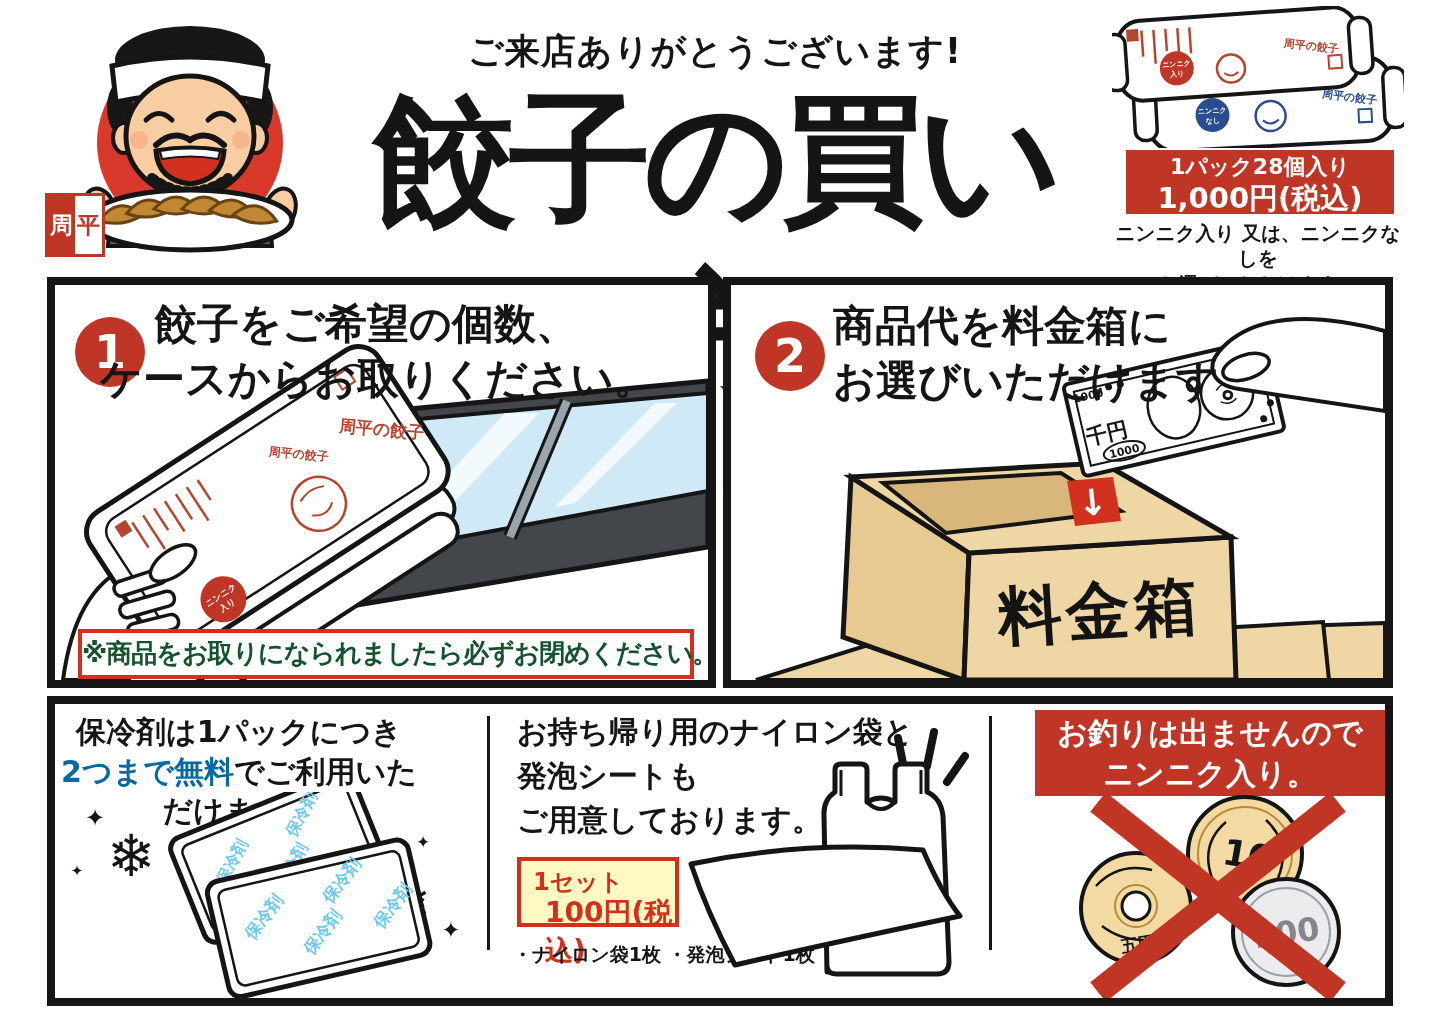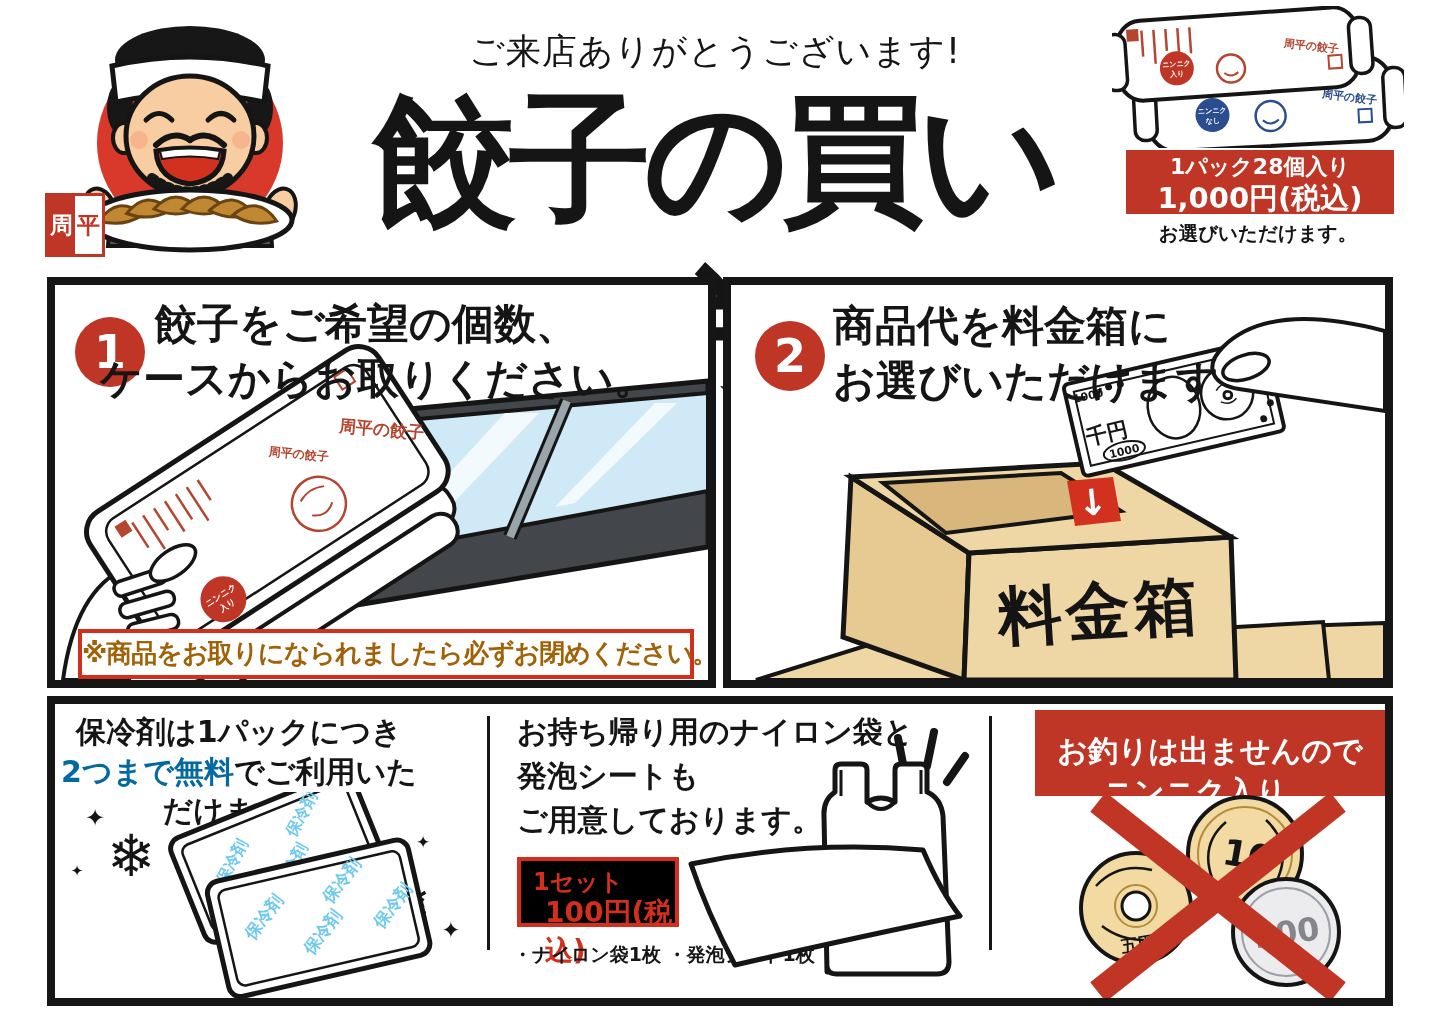--- a/index.html
+++ b/index.html
@@ -3,24 +3,24 @@
 <meta charset="utf-8">
 <style>
   html,body{margin:0;padding:0;background:#fff}
   .stage{position:relative;width:1440px;height:1018px;background:#fff;overflow:hidden;
          font-family:"DejaVu Sans",sans-serif;color:#151515}
   .abs{position:absolute}
   .panel{position:absolute;background:#fff;border:8px solid #161616;box-sizing:border-box;overflow:hidden}
   .numcircle{position:absolute;width:70px;height:70px;border-radius:50%;background:#bf3626;color:#fff;
              display:flex;align-items:center;justify-content:center;font-size:46px;font-weight:700}
   .heading{font-weight:700;font-size:42px;line-height:1.3;letter-spacing:0;white-space:nowrap}
-  .warnbox{position:absolute;border:4px solid #d2301c;color:#a16207;background:#fff;font-weight:700;
+  .warnbox{position:absolute;border:4px solid #d2301c;color:#14532d;background:#fff;font-weight:700;
            font-size:26px;text-align:center;line-height:40px;letter-spacing:-1px;white-space:nowrap;z-index:5}
   .redbox{background:#bf3626;color:#fff;text-align:center;font-weight:700}
-  .pricebox{position:absolute;border:4px solid #d2301c;color:#d2301c;background:#000000;font-weight:700;box-sizing:border-box}
+  .pricebox{position:absolute;border:4px solid #d2301c;color:#d2301c;background:#fef9c3;font-weight:700;box-sizing:border-box}
   .divider{position:absolute;width:3px;background:#161616}
   .bold{font-weight:700}
   svg text{font-family:"DejaVu Sans",sans-serif}
 </style>
 </head>
 <body>
 
 <div class="stage">
 
   <svg class="abs" style="left:40px;top:8px" width="270" height="255" viewBox="0 0 270 255">
@@ -53,21 +53,21 @@
       <path d="M-22 8 Q0 -16 22 8 Q0 18 -22 8 Z" transform="translate(192,196) rotate(4)"></path>
       <path d="M-22 8 Q0 -16 22 8 Q0 18 -22 8 Z" transform="translate(216,202) rotate(8)"></path>
     </g>
   </svg>
 
   <div class="abs" style="left:45px;top:193px;width:54px;height:58px;border:3px solid #bf3626;display:flex;background:#fff">
     <div style="flex:1;background:#bf3626;color:#fff;display:flex;align-items:center;justify-content:center;font-size:23px;font-weight:700">周</div>
     <div style="flex:1;color:#bf3626;display:flex;align-items:center;justify-content:center;font-size:23px;font-weight:700">平</div>
   </div>
 
-  <div class="abs" style="left:420px;top:28px;width:590px;text-align:center;font-size:35px;font-weight:400;letter-spacing:1px">ご来店ありがとうございます!</div>
+  <div class="abs" style="left:420px;top:28px;width:590px;text-align:center;font-size:35px;font-weight:700;letter-spacing:1px">ご来店ありがとうございます!</div>
   <div class="abs" style="left:315px;top:70px;width:800px;text-align:center;font-size:142px;font-weight:700;letter-spacing:-7px;line-height:1.25">餃子の買い方</div>
 
   <svg class="abs" style="left:1112px;top:6px" width="292" height="142" viewBox="0 0 292 142">
     <g transform="translate(158,98) rotate(-3)">
       <rect x="-122" y="-42" width="244" height="84" rx="26" fill="#fff" stroke="#151515" stroke-width="4"></rect>
       <rect x="-136" y="-30" width="22" height="60" rx="10" fill="#fff" stroke="#151515" stroke-width="3.5"></rect>
       <rect x="114" y="-30" width="22" height="60" rx="10" fill="#fff" stroke="#151515" stroke-width="3.5"></rect>
       <circle cx="-58" cy="8" r="17" fill="#2a4d8f"></circle>
       <text x="-58" y="6" font-size="7" font-weight="700" fill="#fff" text-anchor="middle">ニンニク</text>
       <text x="-58" y="16" font-size="7" font-weight="700" fill="#fff" text-anchor="middle">なし</text>
@@ -96,20 +96,21 @@
       <text x="46" y="-4" font-size="11" font-weight="700" fill="#b5452f" transform="rotate(10 46 -4)">周平の餃子</text>
       <rect x="90" y="8" width="13" height="13" fill="none" stroke="#b5452f" stroke-width="2"></rect>
     </g>
   </svg>
 
   <div class="abs redbox" style="left:1126px;top:150px;width:268px;height:64px">
     <div style="font-size:22px;margin-top:2px">1パック28個入り</div>
     <div style="font-size:29px;margin-top:-3px">1,000円(税込)</div>
   </div>
   <div class="abs bold" style="left:1106px;top:221px;width:304px;text-align:center;font-size:19.5px;line-height:1.3">
+    <div>ニンニク入り 又は、ニンニクなしを</div>
     <div>お選びいただけます。</div>
   </div>
 
   <div class="panel" style="left:47px;top:277px;width:669px;height:411px">
     <svg class="abs" style="left:0;top:0" width="653" height="395" viewBox="0 0 653 395">
       <polygon points="205,138 653,96 653,262 302,320" fill="#43464a" stroke="#151515" stroke-width="5"></polygon>
       <polygon points="230,146 653,108 653,206 330,266" fill="#cfe9f6" stroke="#151515" stroke-width="4"></polygon>
       <polygon points="330,258 450,128 484,128 364,254" fill="#ffffff" opacity="0.75"></polygon>
       <polygon points="500,222 600,118 622,118 520,218" fill="#ffffff" opacity="0.75"></polygon>
       <line x1="512" y1="116" x2="455" y2="252" stroke="#151515" stroke-width="14"></line>
@@ -238,21 +239,21 @@
         <line x1="250" y1="70" x2="243" y2="34"></line>
         <line x1="272" y1="62" x2="279" y2="28"></line>
         <line x1="292" y1="78" x2="310" y2="52"></line>
       </g>
       <path d="M172 268 L169 112 Q168 96 180 88 L180 66 Q180 60 186 60 L206 60 Q212 60 212 66 L212 98 Q226 90 240 98 L240 66 Q240 60 246 60 L266 60 Q272 60 272 66 L272 88 Q286 94 288 112 L294 258 Q294 270 282 270 L182 270 Q172 270 172 262 Z" fill="#ffffff" stroke="#151515" stroke-width="5" stroke-linejoin="round"></path>
       <path d="M212 98 Q226 112 240 98" fill="none" stroke="#151515" stroke-width="4"></path>
       <path d="M186 66 L186 92 M266 66 L266 90" fill="none" stroke="#151515" stroke-width="3"></path>
       <path d="M36 160 Q150 136 268 146 Q286 188 305 212 Q180 238 80 261 Q52 208 36 160 Z" fill="#ffffff" stroke="#151515" stroke-width="5" stroke-linejoin="round"></path>
     </svg>
 
-    <div class="abs redbox" style="left:980px;top:6px;width:350px;height:86px;font-size:30px;line-height:1.38;padding-top:20px;box-sizing:border-box">
+    <div class="abs redbox" style="left:980px;top:6px;width:350px;height:86px;font-size:30px;line-height:1.38;padding-top:2px;box-sizing:border-box">
       <div>お釣りは出ませんので</div>
       <div>ニンニク入り。</div>
     </div>
     <svg class="abs" style="left:985px;top:90px" width="345" height="204" viewBox="0 0 345 204">
       <g>
         <circle cx="205" cy="60" r="57" fill="#f2daa2" stroke="#151515" stroke-width="4"></circle>
         <circle cx="205" cy="60" r="47" fill="none" stroke="#b48b3c" stroke-width="2"></circle>
         <path d="M172 84 Q160 50 186 28 M238 84 Q252 50 226 26" fill="none" stroke="#151515" stroke-width="2.5"></path>
         <text x="208" y="74" font-size="36" font-weight="700" fill="#151515" text-anchor="middle" transform="rotate(10 208 60)">10</text>
       </g>

